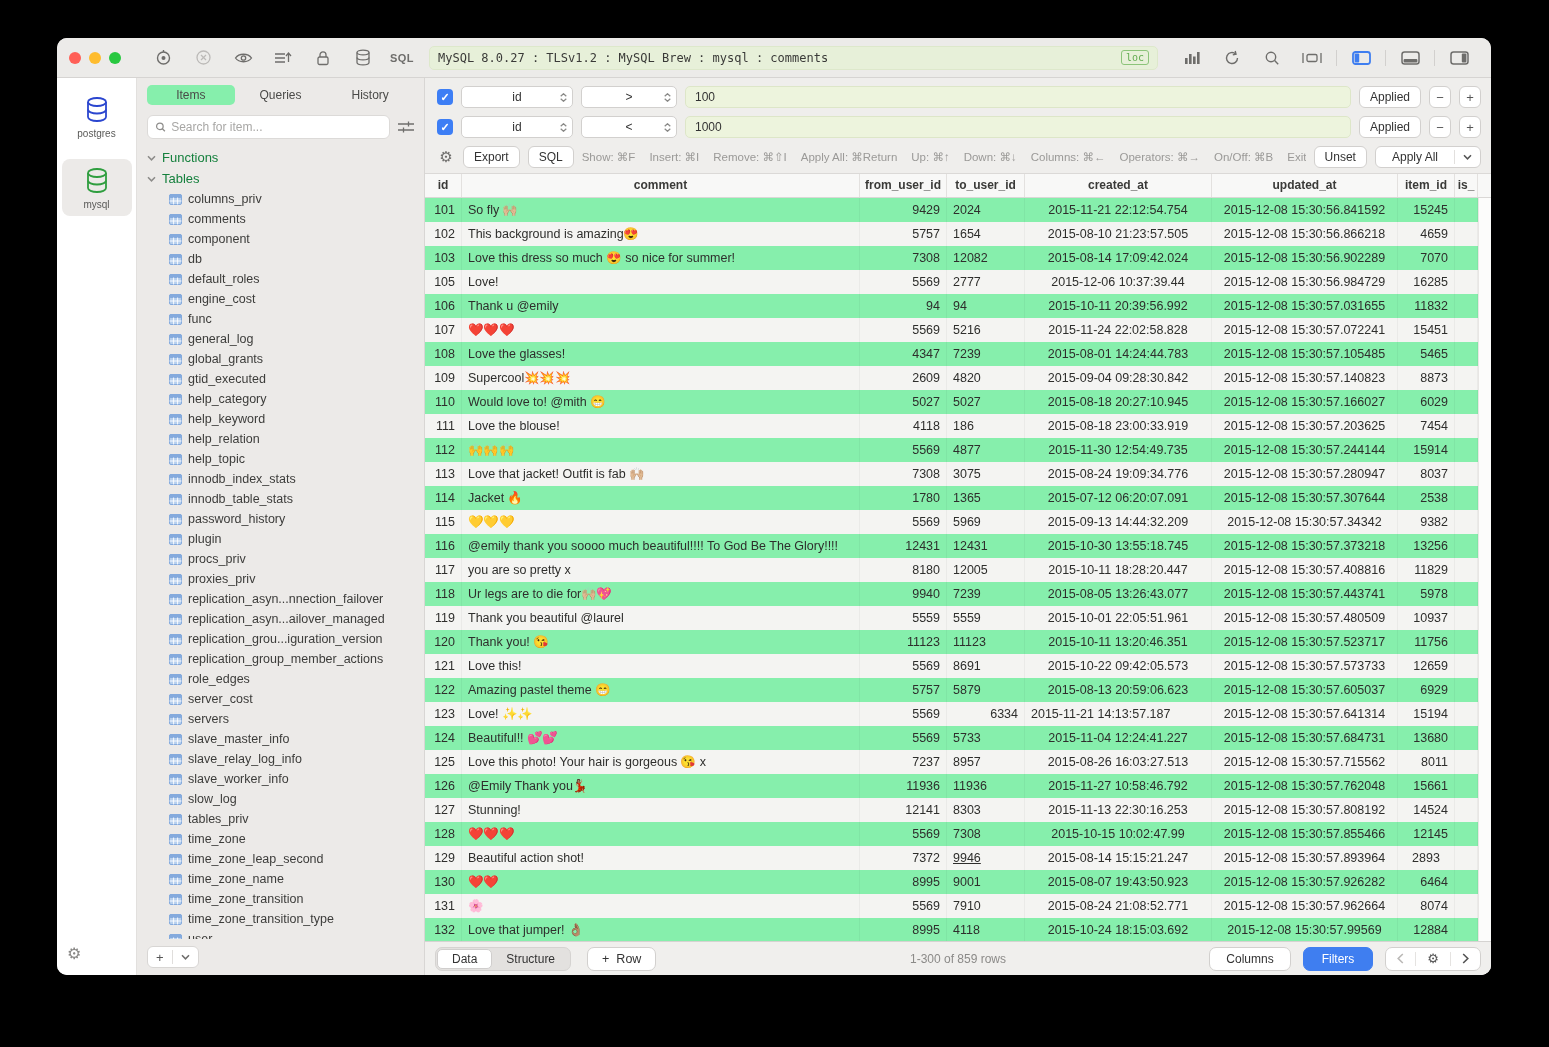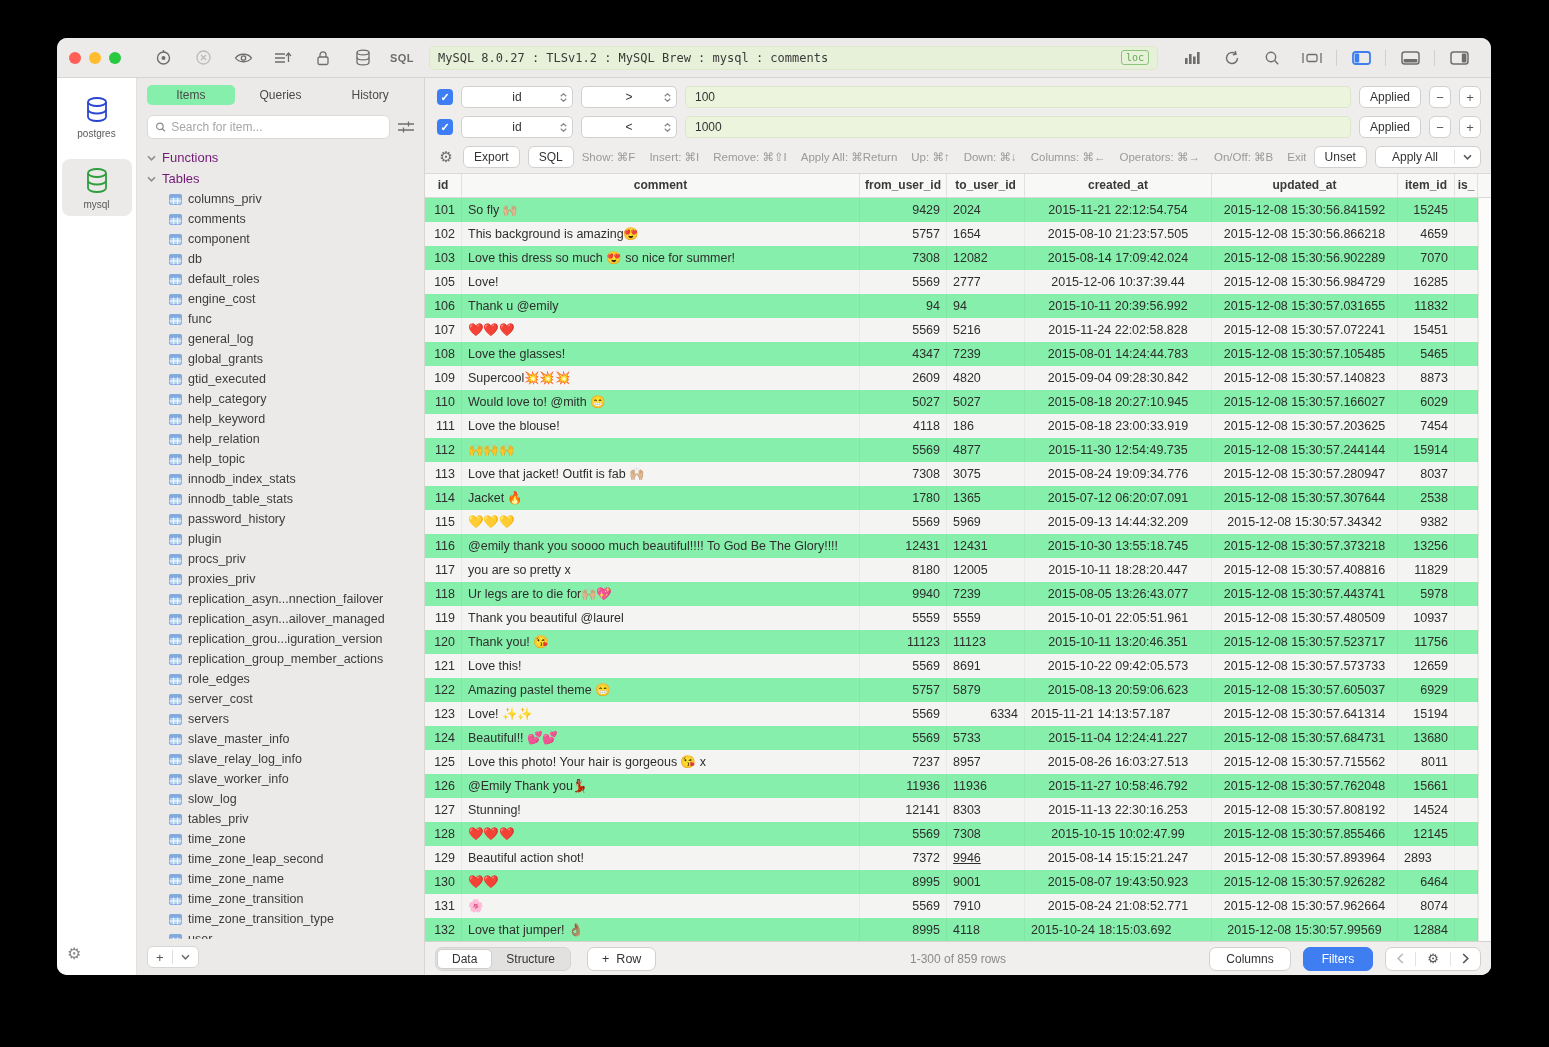--- a/index.html
+++ b/index.html
@@ -46,21 +46,21 @@
   #sb-tabs { display:flex; align-items:center; padding:7px 10px 4px; gap:2px; }
   .sb-tab { flex:1; text-align:center; font-size:12px; color:#4a4a48; padding:3px 0; border-radius:5px; }
   .sb-tab.active { background:#86efac; }
   #sb-search-row { display:flex; align-items:center; padding:6px 10px 4px; gap:8px; }
   #sb-search { flex:1; height:24px; background:#fff; border:1px solid #dcdad8; border-radius:6px;
     display:flex; align-items:center; padding:0 7px; gap:5px; }
   #sb-search input { border:none; outline:none; background:transparent; font-size:12px; color:#333;
     width:100%; font-family:"Liberation Sans", sans-serif; }
   #sb-search input::placeholder { color:#a8a7a5; }
   #tree { flex:1; overflow:hidden; padding:4px 0 0 10px; }
-  .tree-group { display:flex; align-items:center; gap:6px; height:21px; font-size:13px; color:#701a75; }
+  .tree-group { display:flex; align-items:center; gap:6px; height:21px; font-size:13px; color:#15803d; }
   .tree-item { display:flex; align-items:center; gap:6px; height:20px; padding-left:22px;
     font-size:12.5px; color:#3c3c3a; white-space:nowrap; }
   .chev { color:#8d8c8a; display:flex; }
   #sb-bottom { flex:0 0 36px; display:flex; align-items:center; padding:0 10px; }
   #add-conn { background:#fff; border:1px solid #d8d6d4; border-radius:6px; height:22px;
     display:flex; align-items:center; font-size:13px; color:#555; }
   #add-conn .seg { padding:0 8px; display:flex; align-items:center; }
   #add-conn .divider { width:1px; height:14px; background:#e0deDC; }
 
   
@@ -1057,21 +1057,21 @@
               <div class="gcell" style="width: 57px; text-align: right;">12145</div>
               <div class="gcell" style="width: 23px; text-align: left;"></div>
             </div>
             <div class="grow alt">
               <div class="gcell" style="width: 37px; text-align: right;">129</div>
               <div class="gcell" style="width: 398px; text-align: left;">Beautiful action shot!</div>
               <div class="gcell" style="width: 87px; text-align: right;">7372</div>
               <div class="gcell" style="width: 78px; text-align: left; text-decoration: underline;">9946</div>
               <div class="gcell" style="width: 187px; text-align: center;">2015-08-14 15:15:21.247</div>
               <div class="gcell" style="width: 186px; text-align: center;">2015-12-08 15:30:57.893964</div>
-              <div class="gcell" style="width: 57px; text-align: left;">2893</div>
+              <div class="gcell" style="width: 57px; text-align: center;">2893</div>
               <div class="gcell" style="width: 23px; text-align: left;"></div>
             </div>
             <div class="grow">
               <div class="gcell" style="width: 37px; text-align: right;">130</div>
               <div class="gcell" style="width: 398px; text-align: left;">❤️❤️</div>
               <div class="gcell" style="width: 87px; text-align: right;">8995</div>
               <div class="gcell" style="width: 78px; text-align: left;">9001</div>
               <div class="gcell" style="width: 187px; text-align: center;">2015-08-07 19:43:50.923</div>
               <div class="gcell" style="width: 186px; text-align: center;">2015-12-08 15:30:57.926282</div>
               <div class="gcell" style="width: 57px; text-align: right;">6464</div>
@@ -1085,21 +1085,21 @@
               <div class="gcell" style="width: 187px; text-align: center;">2015-08-24 21:08:52.771</div>
               <div class="gcell" style="width: 186px; text-align: center;">2015-12-08 15:30:57.962664</div>
               <div class="gcell" style="width: 57px; text-align: right;">8074</div>
               <div class="gcell" style="width: 23px; text-align: left;"></div>
             </div>
             <div class="grow">
               <div class="gcell" style="width: 37px; text-align: right;">132</div>
               <div class="gcell" style="width: 398px; text-align: left;">Love that jumper! 👌🏽</div>
               <div class="gcell" style="width: 87px; text-align: right;">8995</div>
               <div class="gcell" style="width: 78px; text-align: left;">4118</div>
-              <div class="gcell" style="width: 187px; text-align: left;">2015-10-24 18:15:03.692</div>
+              <div class="gcell" style="width: 187px; text-align: center;">2015-10-24 18:15:03.692</div>
               <div class="gcell" style="width: 186px; text-align: center;">2015-12-08 15:30:57.99569</div>
               <div class="gcell" style="width: 57px; text-align: right;">12884</div>
               <div class="gcell" style="width: 23px; text-align: left;"></div>
             </div>
           </div>
         <div id="vscroll"></div>
       </div>
 
       <div id="footer">
         <div id="seg-ds">

